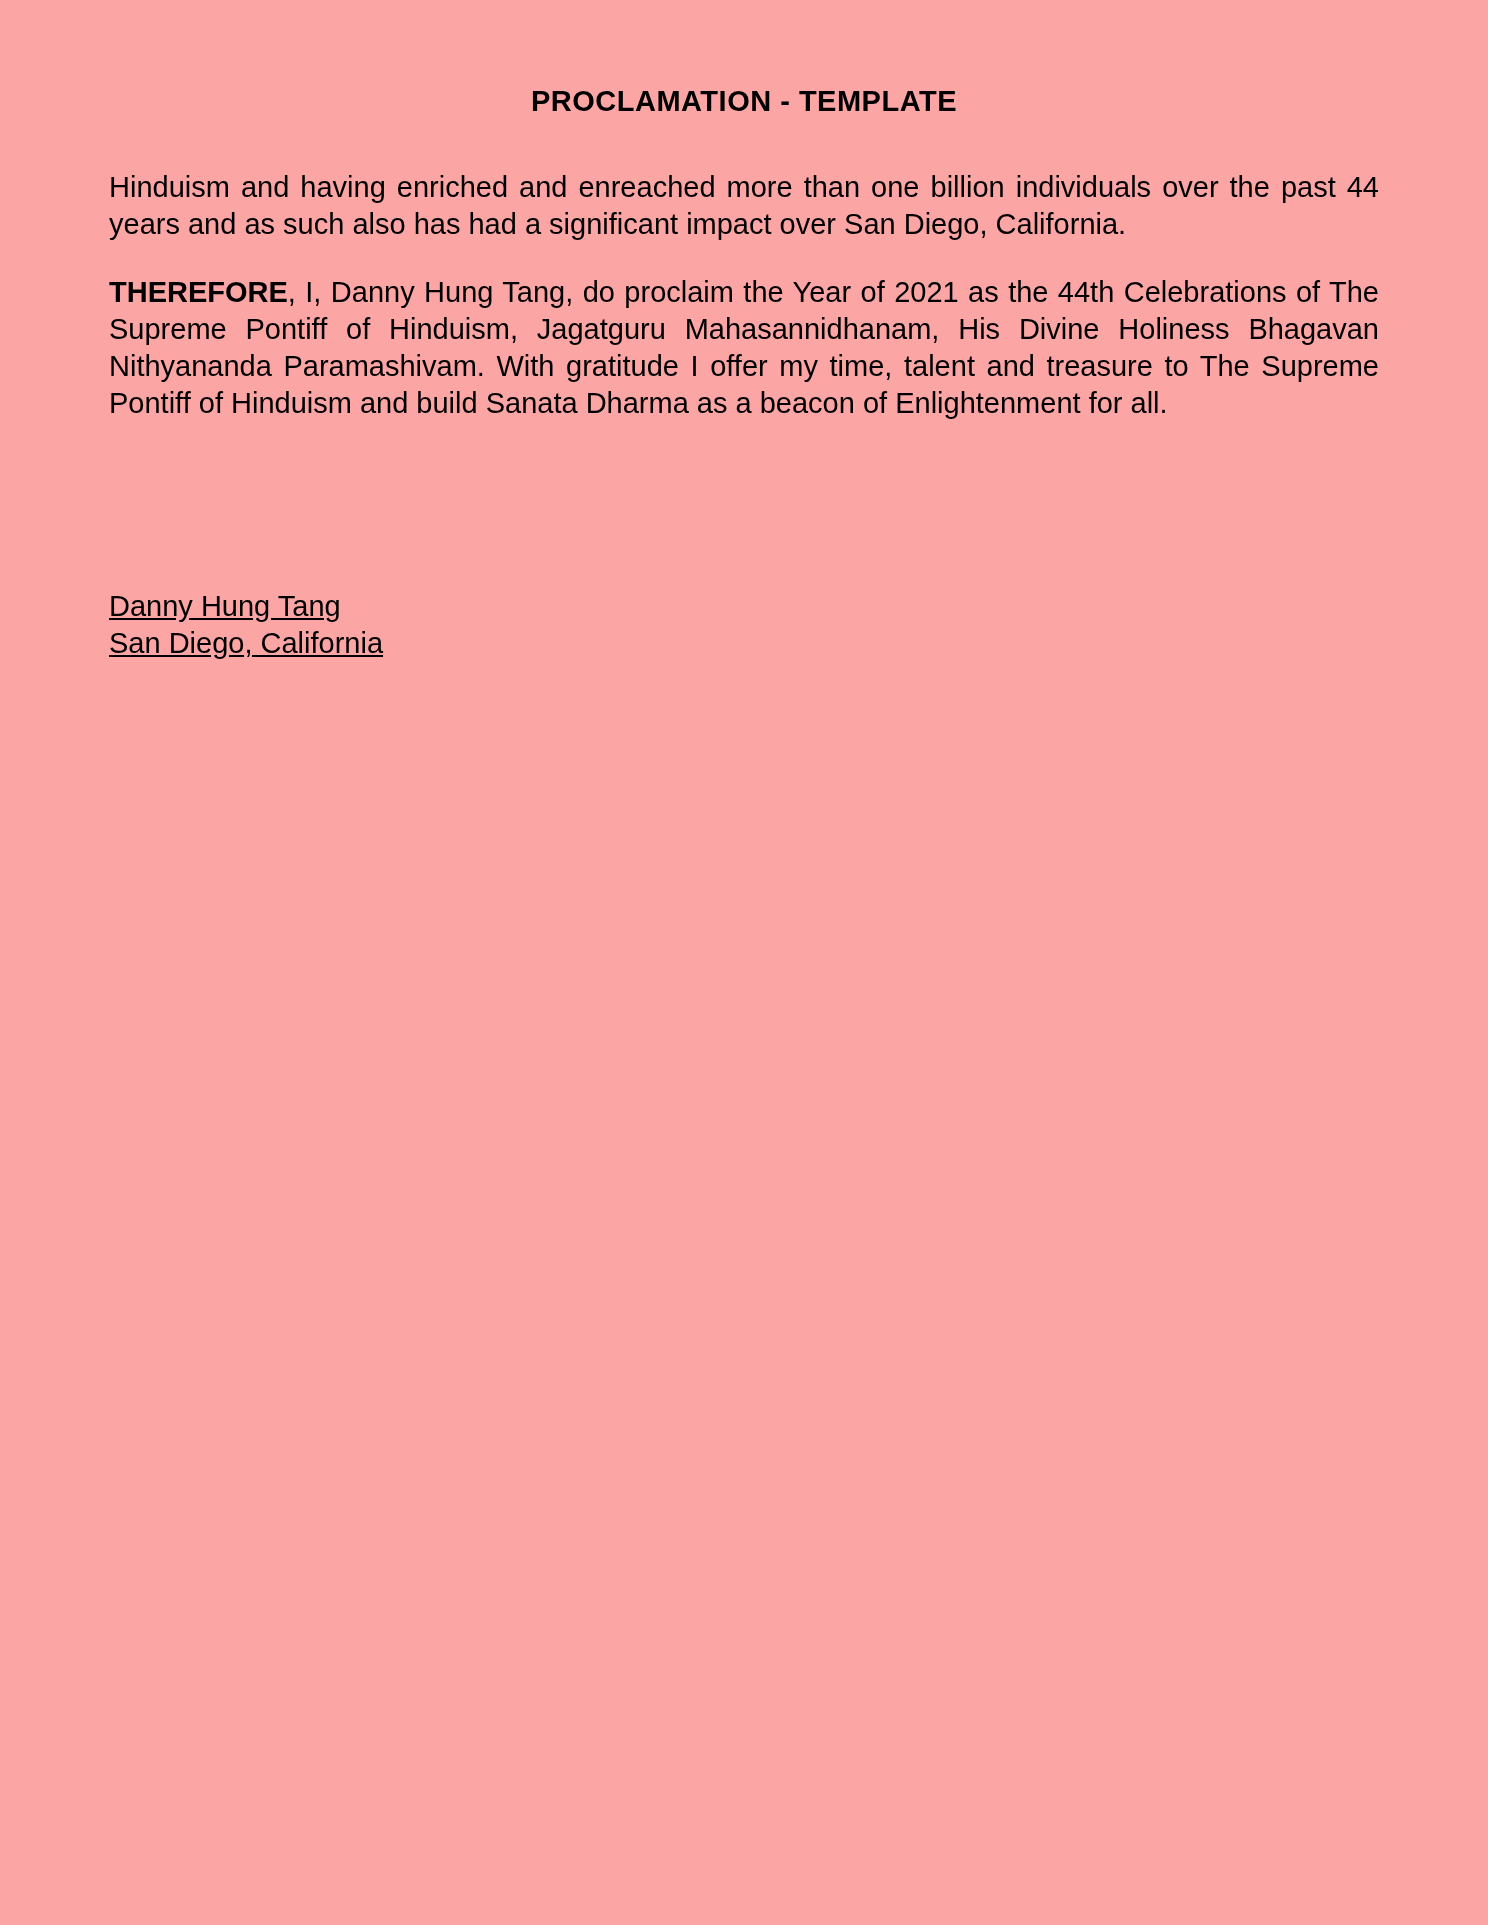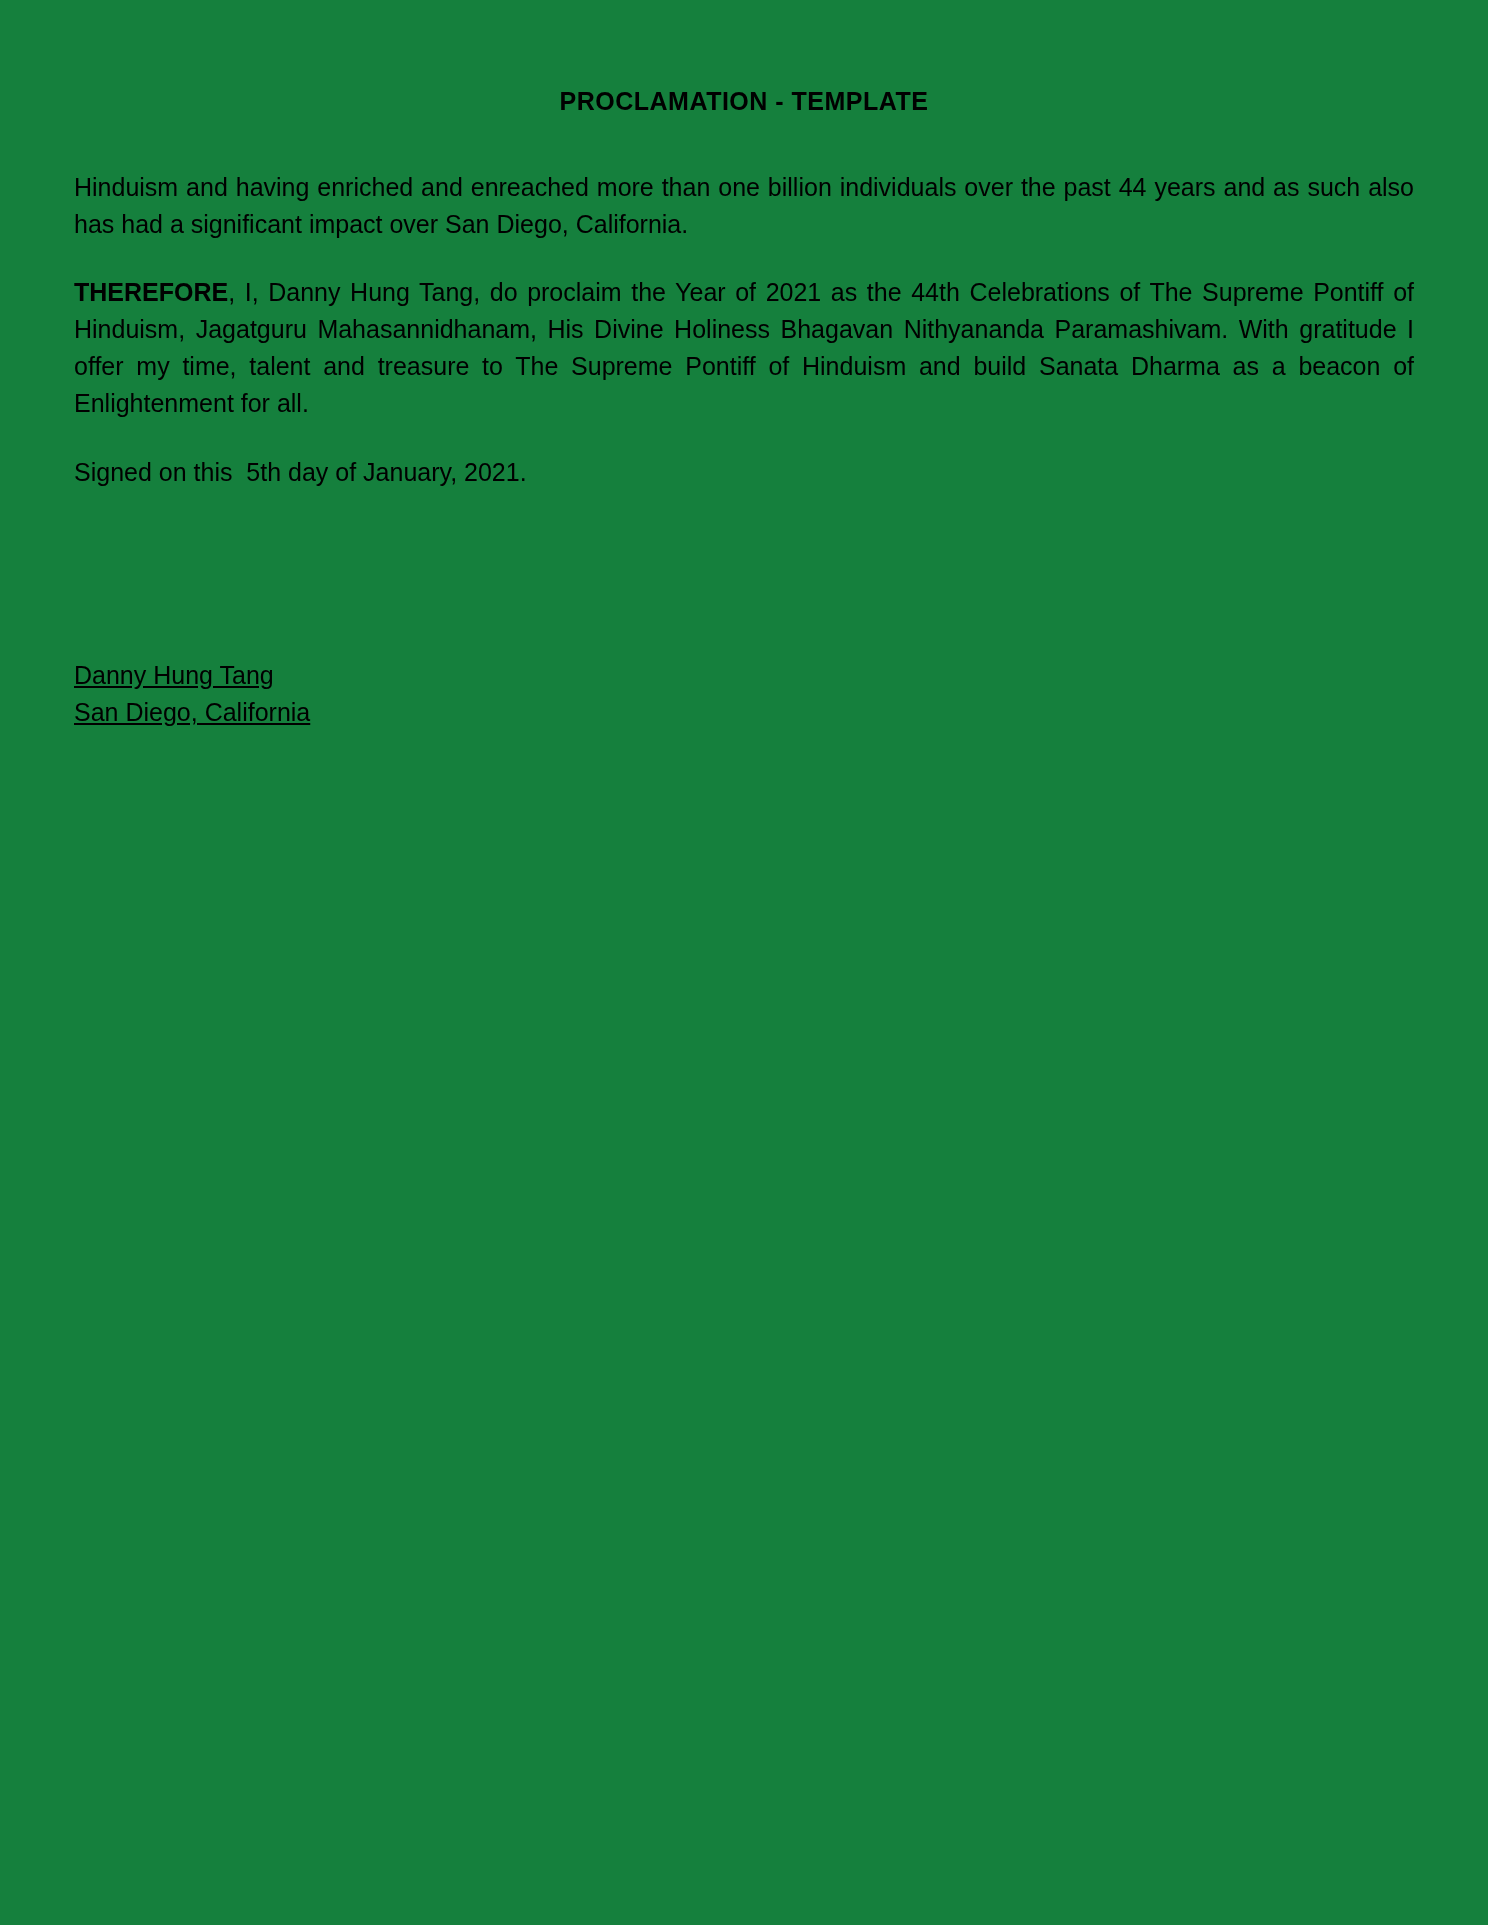--- a/index.html
+++ b/index.html
@@ -5,25 +5,25 @@
   html, body {
     margin: 0;
     padding: 0;
     background: #ffffff;
   }
   .page {
     position: relative;
     width: 1488px;
     height: 1925px;
     box-sizing: border-box;
-    padding: 0 74px;
-    background: #15803d;
+    padding: 0 109px;
+    background: #fca5a5;
     color: #000000;
     font-family: "Liberation Sans", sans-serif;
-    font-size: 25px;
+    font-size: 29px;
     line-height: 37px;
     overflow: hidden;
   }
   .doc-title {
     margin: 83px 0 0 0;
     font-weight: bold;
     text-align: center;
     letter-spacing: 0.5px;
   }
   .para {
@@ -48,20 +48,19 @@
 <body>
 
 <div class="page">
 
   <div class="doc-title">PROCLAMATION - TEMPLATE</div>
 
   <p class="para justify para-1">Hinduism and having enriched and enreached more than one billion individuals over the past 44 years and as such also has had a significant impact over San Diego, California.</p>
 
   <p class="para justify para-2"><span class="bold">THEREFORE</span><span>, I, Danny Hung Tang, do proclaim the Year of 2021 as the 44th Celebrations of The Supreme Pontiff of Hinduism, Jagatguru Mahasannidhanam, His Divine Holiness Bhagavan Nithyananda Paramashivam.  With gratitude I offer my time, talent and treasure to The Supreme Pontiff of Hinduism and build Sanata Dharma as a beacon of Enlightenment for all.</span></p>
 
-  <p class="para signed-line">Signed on this  5th day of January, 2021.</p>
 
   <div class="signature-block">
     <div>Danny Hung Tang</div>
     <div>San Diego, California</div>
   </div>
 
 </div>
 
 </body></html>

